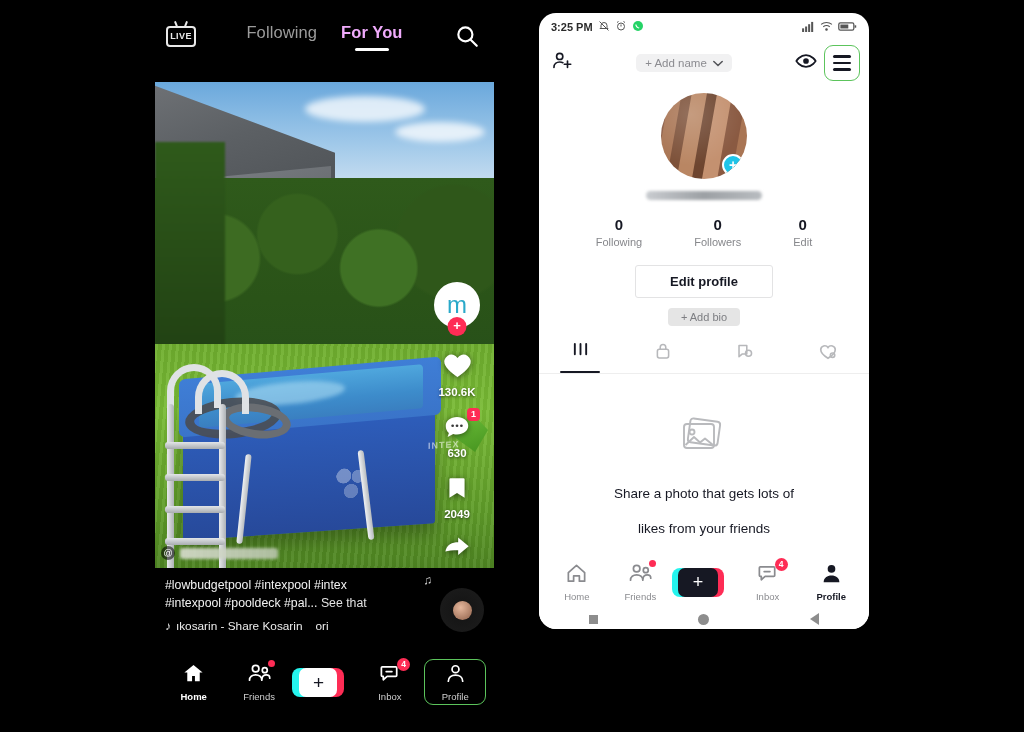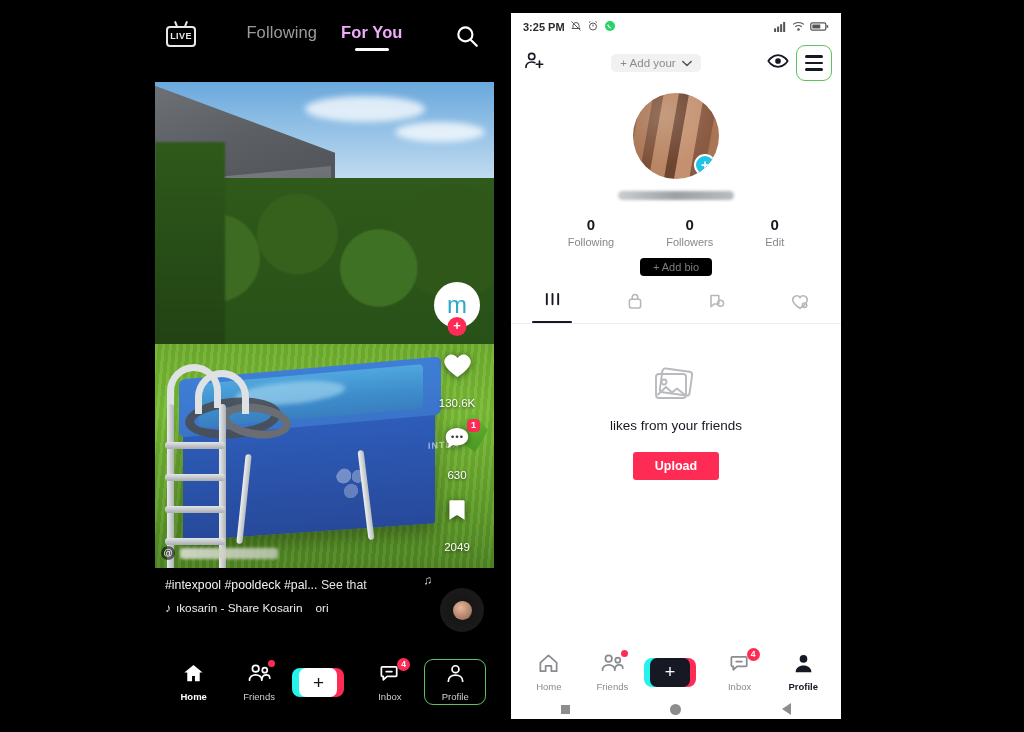--- a/index.html
+++ b/index.html
@@ -176,21 +176,21 @@
     border: 2px solid #fff; display:flex; align-items:center; justify-content:center;
     font-size: 24px; color: #2aa9c9; font-weight: 400;
   }
   .rail-avatar .plus {
     position: absolute; bottom: -8px; left: 50%; transform: translateX(-50%);
     width: 19px; height: 19px; border-radius: 50%; background: #fe2c55;
     color: #fff; font-size: 13px; line-height: 17px; text-align:center; font-weight: 700;
   }
   .rail-item { text-align: center; margin-bottom: 14px; position: relative; }
   .rail-item .count {
-    color: #fff; font-size: 11.5px; font-weight: 400; margin-top: 12px;
+    color: #fff; font-size: 11.5px; font-weight: 700; margin-top: 1px;
     text-shadow: 0 1px 3px rgba(0,0,0,.6);
   }
   .rail-item .glyph { filter: drop-shadow(0 1px 3px rgba(0,0,0,.55)); }
   .cmt-badge {
     position: absolute; right: 6px; top: -4px; background: #fe2c55; color: #fff;
     font-size: 9px; font-weight: 700; border-radius: 4px; padding: 1px 4px; line-height: 1.2;
   }
 
   
   .vid-user {
@@ -260,22 +260,22 @@
   .create-btn:after  { left: 4px;  background: #fe2c55; }
   .create-btn .inner {
     position: relative; z-index: 2; width: 38px; height: 29px; background: #fff;
     border-radius: 7px; display:flex; align-items:center; justify-content:center;
     font-size: 19px; color: #161823; line-height: 1;
   }
   .hl-green { outline: 1.6px solid #5cc45c; outline-offset: 2px; border-radius: 6px; }
 
   
   #phone-right {
-    position: absolute; left: 511px; top: 13px; width: 330px; height: 706px;
-    background: #fff; overflow: hidden;
+    position: absolute; left: 539px; top: 13px; width: 330px; height: 616px;
+    background: #fff; overflow: hidden; border-radius: 17px;
   }
   .r-status {
     height: 28px; display: flex; align-items: center; justify-content: space-between;
     padding: 0 12px; font-size: 11px; color: #2b2b2b; font-weight: 700;
   }
   .r-status .left { display:flex; align-items:center; gap: 5px; }
   .r-status .right { display:flex; align-items:center; gap: 5px; }
   .r-header {
     height: 44px; display: flex; align-items: center; justify-content: space-between;
     padding: 0 12px;
@@ -319,21 +319,21 @@
   .stat { text-align: center; }
   .stat .num { font-size: 15px; font-weight: 700; color: #161823; }
   .stat .lbl { font-size: 11px; color: #86878b; margin-top: 3px; }
 
   .edit-btn {
     width: 138px; height: 33px; margin: 17px auto 0; border: 1px solid #e3e3e4;
     border-radius: 3px; display:flex; align-items:center; justify-content:center;
     font-size: 13px; font-weight: 700; color: #161823; background: #fff;
   }
   .add-bio {
-    width: 72px; margin: 10px auto 0; background: #000000; border-radius: 4px;
+    width: 72px; margin: 10px auto 0; background: #e5e5e5; border-radius: 4px;
     text-align:center; font-size: 11px; color: #7d7e82; padding: 3px 0;
   }
 
   .r-tabs {
     display: flex; margin-top: 16px; border-bottom: .5px solid #eee;
   }
   .r-tab { flex: 1; text-align: center; padding-bottom: 8px; position: relative; }
   .r-tab .tu {
     position:absolute; left: 50%; transform: translateX(-50%); bottom: 0;
     width: 40px; height: 2.4px; background: #161823; border-radius: 2px;
@@ -487,20 +487,21 @@
         </div>
       </div>
 
       <div class="vid-user">
         <span class="at">@</span>
         <span class="blurbar"></span>
       </div>
     </div>
 
     <div class="caption-wrap">
+      <div class="cap-line">#lowbudgetpool #intexpool #intex</div>
       <div class="cap-line">
         <span>#intexpool #pooldeck #pal...</span>
         <span class="cap-more">See that</span>
       </div>
       <div class="music-row">
         <span>♪</span>
         <span>ıkosarin - Share Kosarin</span>
         <span style="margin-left:8px;">ori</span>
       </div>
     </div>
@@ -616,21 +617,21 @@
     <div class="r-header">
       <span>
         <svg width="22" height="22" viewBox="0 0 24 24" fill="none" stroke="#161823" stroke-width="1.8">
           <circle cx="9.5" cy="7" r="3.4"></circle>
             <path d="M3.2 19c0-3.8 2.9-5.9 6.3-5.9 1.3 0 2.5.3 3.5.8" stroke-linecap="round"></path>
           <line x1="18" y1="12" x2="18" y2="19" stroke-linecap="round"></line>
             <line x1="14.5" y1="15.5" x2="21.5" y2="15.5" stroke-linecap="round"></line>
         </svg>
       </span>
       <div class="addname">
-        <span>+ Add your</span>
+        <span>+ Add name</span>
         <span>
           <svg width="10" height="7" viewBox="0 0 12 8" fill="none" stroke="#55565a" stroke-width="1.9">
               <path d="M1 1.6 6 6.4l5-4.8" stroke-linecap="round"></path>
             </svg>
         </span>
       </div>
       <div class="hdr-right">
         <span>
           <svg width="22" height="18" viewBox="0 0 24 18" fill="none" stroke="#161823" stroke-width="1.9">
             <path d="M1.5 9S5.4 2.5 12 2.5 22.5 9 22.5 9 18.6 15.5 12 15.5 1.5 9 1.5 9z"></path>
@@ -660,20 +661,21 @@
       <div class="stat">
         <div class="num">0</div>
         <div class="lbl">Followers</div>
       </div>
       <div class="stat">
         <div class="num">0</div>
         <div class="lbl">Edit</div>
       </div>
     </div>
 
+    <div class="edit-btn">Edit profile</div>
     <div class="add-bio">+ Add bio</div>
 
     <div class="r-tabs">
       <div class="r-tab">
         <span>
           <svg width="19" height="17" viewBox="0 0 20 18" fill="none" stroke="#161823" stroke-width="2" stroke-linecap="round">
             <line x1="4" y1="2" x2="4" y2="13"></line>
               <line x1="10" y1="2" x2="10" y2="13"></line>
               <line x1="16" y1="2" x2="16" y2="13"></line>
           </svg>
@@ -708,21 +710,22 @@
 
     <div class="empty">
       <span>
         <svg width="56" height="46" viewBox="0 0 56 46" fill="none" stroke="#b9babd" stroke-width="1.9">
           <rect x="13" y="4" width="30" height="24" rx="3" transform="rotate(8 28 16)"></rect>
           <rect x="8" y="8" width="30" height="24" rx="3"></rect>
           <circle cx="16" cy="16" r="2.5"></circle>
           <path d="M9.5 29 18 21l6 5.5 5-4 8 6.5" stroke-linejoin="round"></path>
         </svg>
       </span>
-      <div class="etxt" style="margin-top:0;">likes from your friends</div>
+      <div class="etxt">Share a photo that gets lots of</div>
+      <div class="etxt" style="margin-top:16px;">likes from your friends</div>
       <div class="upload-btn">Upload</div>
     </div>
 
     <div class="r-nav">
       <div class="nav-item">
         <span>
           <svg width="23" height="23" viewBox="0 0 24 24" fill="none" stroke="#8a8b8f" stroke-width="1.8">
             <path d="M12 3.5 3.5 11v9h5.5v-5.5h6V20H20.5v-9z" stroke-linejoin="round"></path>
           </svg>
         </span>

